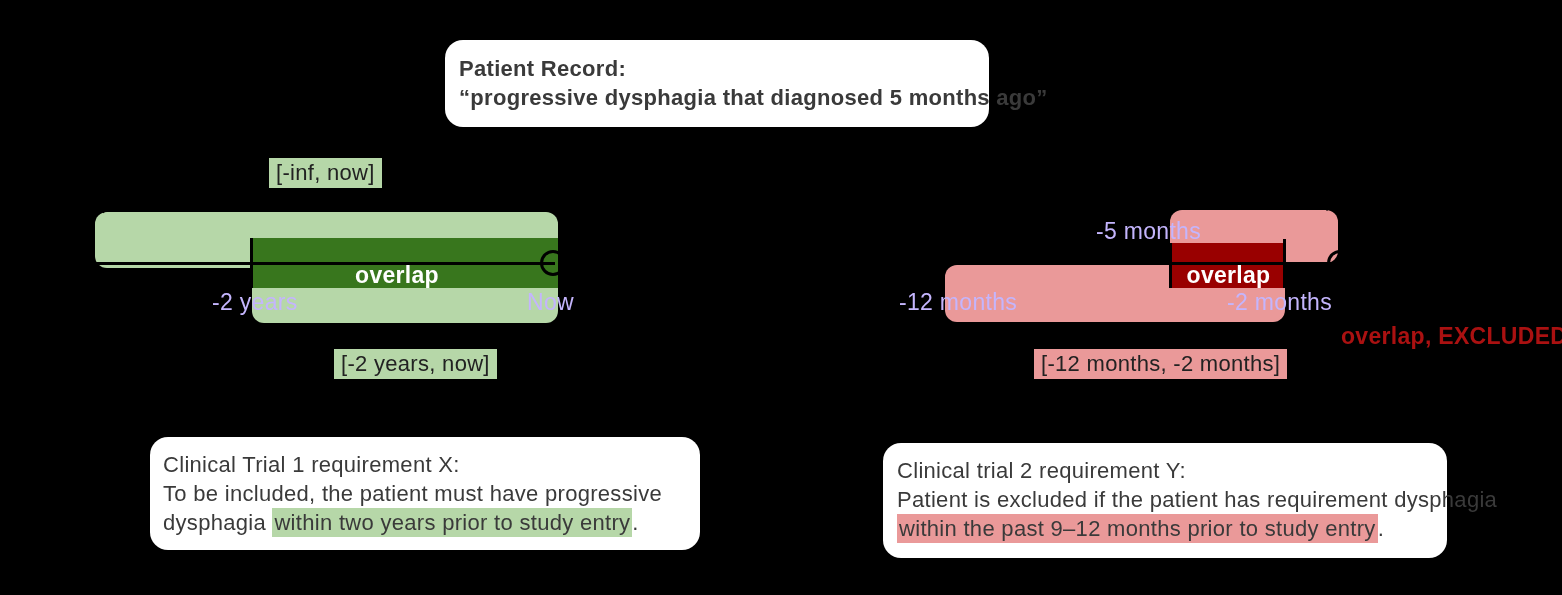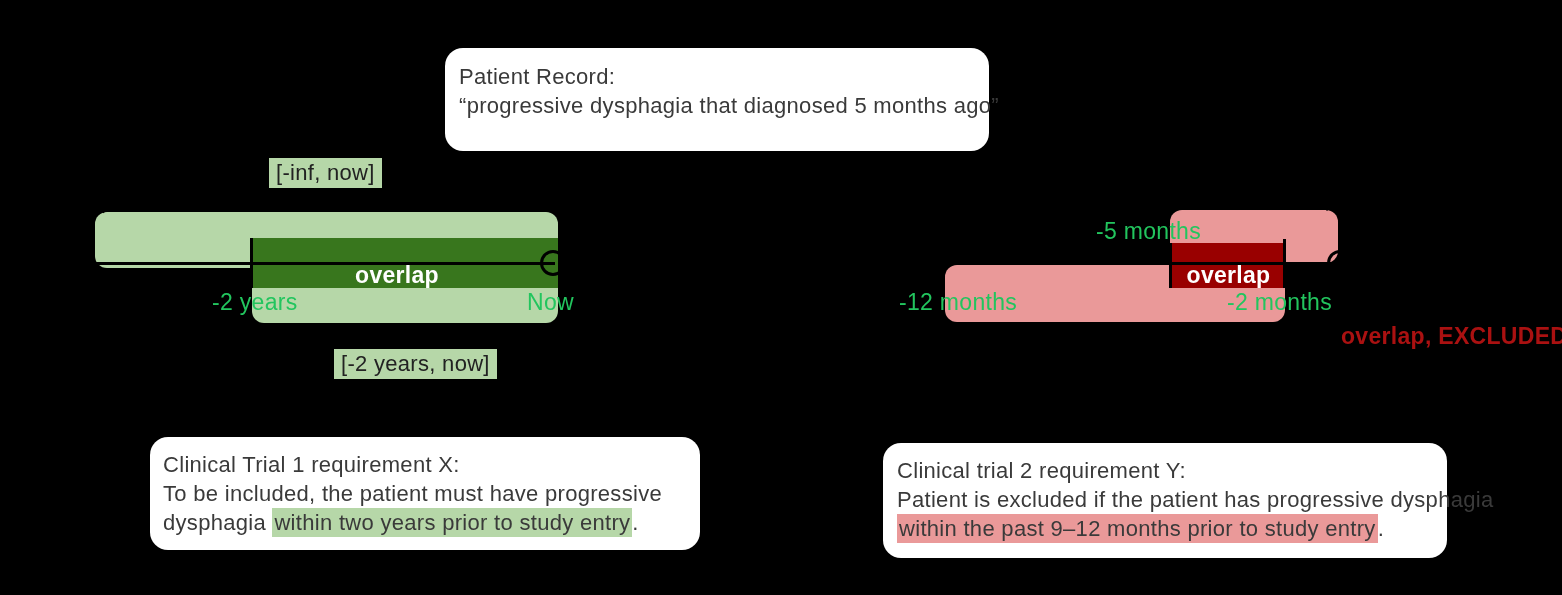--- a/index.html
+++ b/index.html
@@ -17,21 +17,21 @@
   .bar-pink  { background:#ea9999; }
   .ovl { position:absolute; }
   .ovl-green { background:#38761d; }
   .ovl-red   { background:#990000; }
   .hline { position:absolute; height:3px; background:#000; }
   .vline { position:absolute; width:3px; background:#000; }
   .endpoint {
     position:absolute; width:26px; height:26px; box-sizing:border-box;
     border:3px solid #000; border-radius:50%; background:transparent;
   }
-  .axis-label { position:absolute; font-size:23px; color:#22c55e; white-space:nowrap; letter-spacing:.3px; }
+  .axis-label { position:absolute; font-size:23px; color:#c4b5fd; white-space:nowrap; letter-spacing:.3px; }
   .tag {
     position:absolute; font-size:22px; color:#222; padding:2px 7px;
     white-space:nowrap; letter-spacing:.3px;
   }
   .tag-green { background:#b6d7a8; }
   .tag-pink  { background:#ea9999; }
   .overlap-text {
     position:absolute; color:#fff; font-weight:bold; font-size:23px;
     text-align:center; letter-spacing:.3px;
   }
@@ -41,21 +41,21 @@
   .hl { padding:2px 2px; }
   .hl-green { background:#b6d7a8; }
   .hl-pink  { background:#ea9999; }
   .tip { position:absolute; background:#000; }
 </style>
 </head>
 <body>
 
 <div class="stage">
 
-  <div class="card" style="left:445px; top:48px; width:530px; height:73px; padding:14px 0 16px 14px;">
+  <div class="card" style="left:445px; top:40px; width:530px; height:73px; padding:14px 0 0 14px;font-weight:bold;">
     <div class="ln">Patient Record:</div>
     <div class="ln">“progressive dysphagia that diagnosed 5 months ago”</div>
   </div>
 
   <div class="tag tag-green" style="left:269px; top:158px;text-align:center;">[-inf, now]</div>
 
   <div class="bar bar-green" style="left:95px; top:212px; width:463px; height:56px;"></div>
   <div class="bar bar-green" style="left:252px; top:238px; width:306px; height:85px;"></div>
   <div class="ovl ovl-green" style="left:252px; top:238px; width:306px; height:50px;"></div>
 
@@ -80,33 +80,34 @@
   <div class="vline" style="left:1283px; top:239px; height:49px;"></div>
   <div class="hline" style="left:1100px; top:262px; width:232px;"></div>
   <div class="endpoint" style="left:1327px; top:250px;"></div>
 
   <div class="overlap-text" style="left:1172px; top:262px; width:113px;">overlap</div>
 
   <div class="axis-label" style="left:1096px; top:218px;">-5 months</div>
   <div class="axis-label" style="left:899px; top:289px;">-12 months</div>
   <div class="axis-label" style="left:1227px; top:289px;">-2 months</div>
 
+  <div class="tag tag-pink" style="left:1034px; top:349px;">[-12 months, -2 months]</div>
 
   <div class="result result-red" style="left:1341px; top:323px;">overlap, EXCLUDED</div>
 
   <div class="tip" style="left:93px; top:205px; width:14px; height:4px; transform:rotate(45deg);"></div>
   <div class="tip" style="left:1324px; top:203px; width:14px; height:4px; transform:rotate(-40deg);"></div>
   <div class="tip" style="left:417px; top:433px; width:15px; height:5px; transform:rotate(-28deg);"></div>
   <div class="tip" style="left:1102px; top:440px; width:15px; height:5px; transform:rotate(-28deg);"></div>
 
   <div class="card" style="left:150px; top:437px; width:537px; height:100px; padding:13px 0 0 13px;">
     <div class="ln">Clinical Trial 1 requirement X:</div>
     <div class="ln">To be included, the patient must have progressive</div>
     <div class="ln"><span>dysphagia </span><span class="hl hl-green">within two years prior to study entry</span><span>.</span></div>
   </div>
 
   <div class="card" style="left:883px; top:443px; width:542px; height:102px; padding:13px 8px 0 14px;">
     <div class="ln">Clinical trial 2 requirement Y:</div>
-    <div class="ln">Patient is excluded if the patient has progressive dysphagia</div>
+    <div class="ln">Patient is excluded if the patient has requirement dysphagia</div>
     <div class="ln"><span class="hl hl-pink">within the past 9–12 months prior to study entry</span><span>.</span></div>
   </div>
 
 </div>
 
 </body></html>

